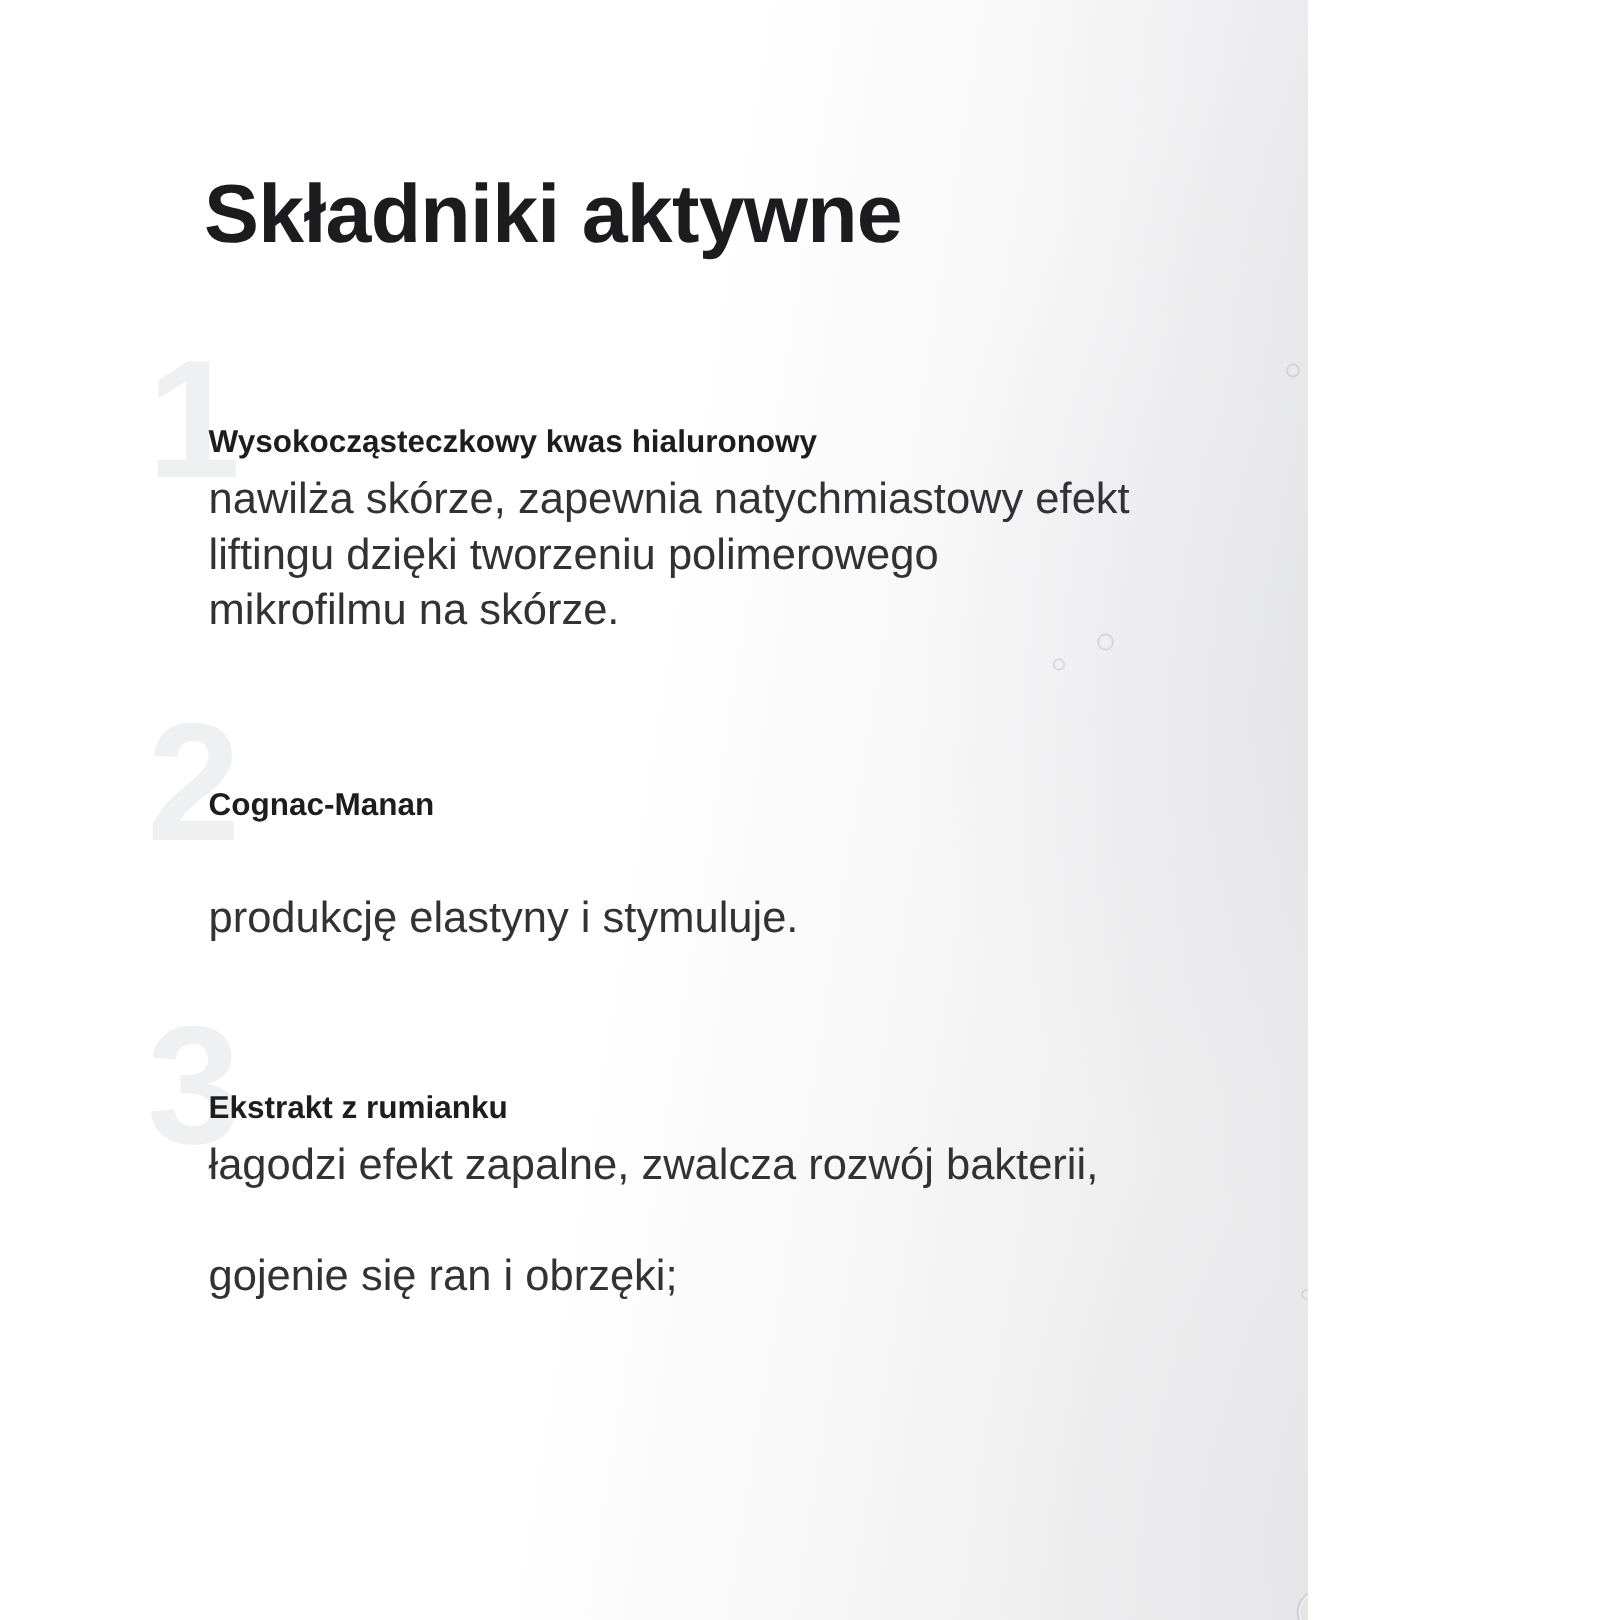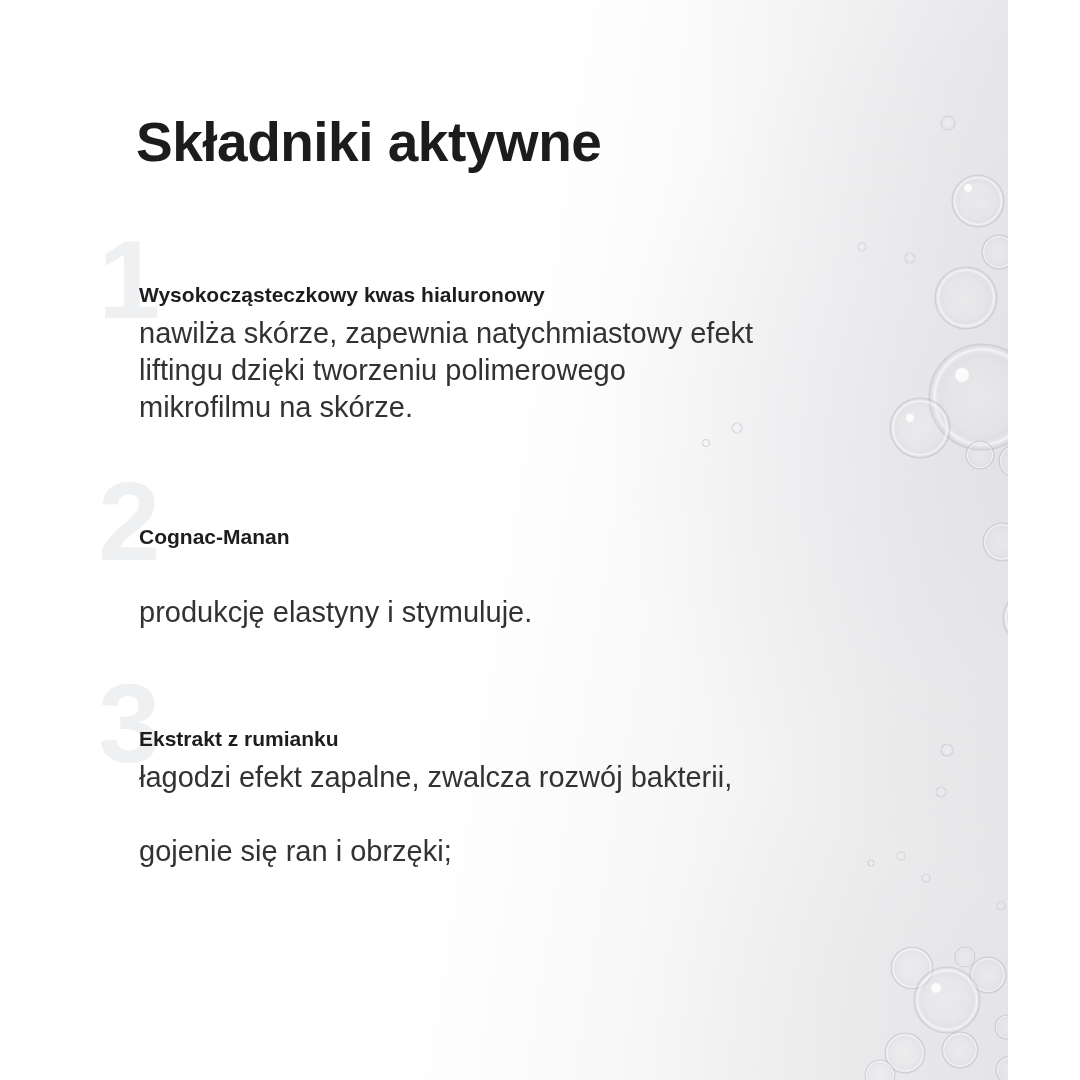--- a/index.html
+++ b/index.html
@@ -3,21 +3,21 @@
 <meta charset="utf-8">
 <style>
   html, body {
     margin: 0;
     padding: 0;
     background: #ffffff;
     font-family: "Liberation Sans", "DejaVu Sans", sans-serif;
   }
   .canvas {
     position: relative;
-    width: 1008px;
+    width: 872px;
     height: 1080px;
     overflow: hidden;
     background:
       radial-gradient(ellipse 760px 700px at 1120px 430px, rgba(210,211,216,0.50), rgba(210,211,216,0) 68%),
       radial-gradient(ellipse 620px 520px at 1080px 1020px, rgba(216,217,221,0.40), rgba(216,217,221,0) 70%),
       radial-gradient(ellipse 560px 420px at 1080px 40px,  rgba(219,220,224,0.38), rgba(219,220,224,0) 72%),
       linear-gradient(99deg, #ffffff 48%, #f8f8f9 66%, #eeeeef 86%, #eaeaec 100%);
   }
   .bubbles {
     position: absolute;

